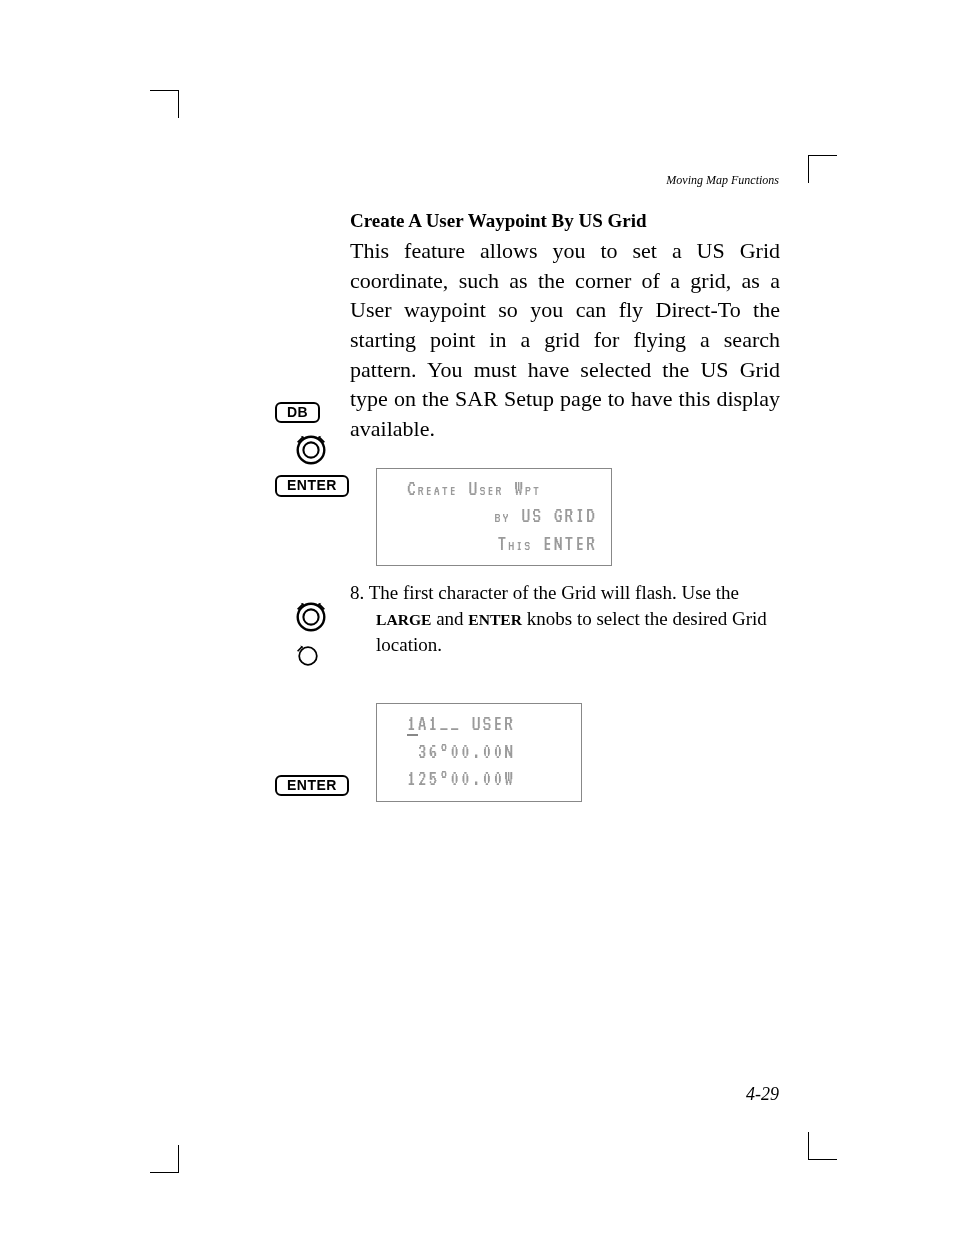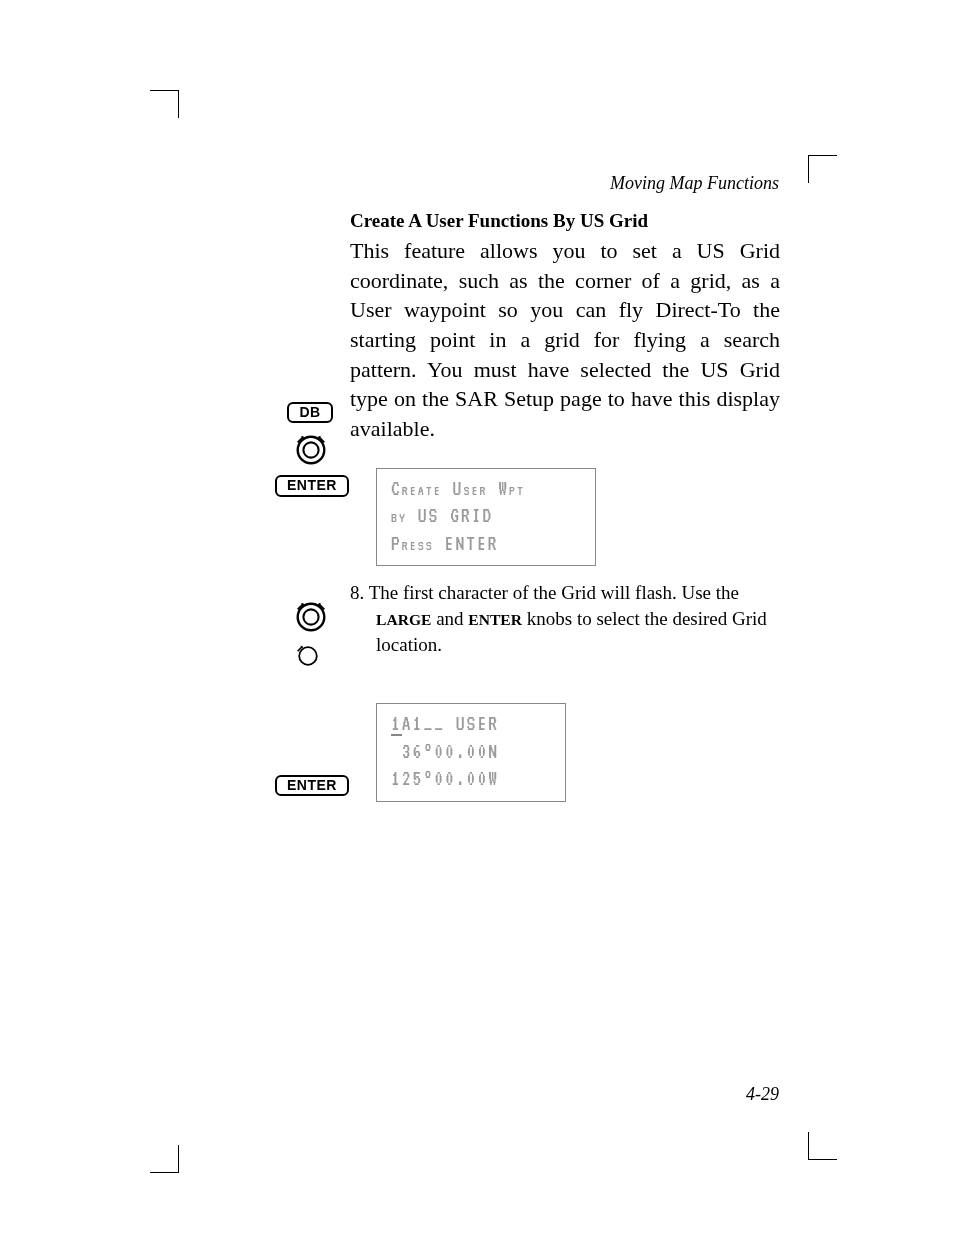--- a/index.html
+++ b/index.html
@@ -29,21 +29,21 @@
   .crop-mark.blh { bottom: 62px; left: 150px; width: 28px; height: 1px; }
   .crop-mark.blv { bottom: 62px; left: 178px; width: 1px;  height: 28px; }
   .crop-mark.brh { bottom: 75px; right: 145px; width: 1px; height: 28px; }
   .crop-mark.brv { bottom: 75px; right: 117px; width: 28px; height: 1px; }
 
   .running-head {
     position: absolute;
     top: 173px;
     right: 175px;
     font-style: italic;
-    font-size: 18px;
+    font-size: 12px;
     font-family: "Monotype Corsiva", "Apple Chancery", cursive, Georgia, serif;
   }
   .page-num {
     position: absolute;
     bottom: 130px;
     right: 175px;
     font-style: italic;
     font-size: 18px;
     font-family: Georgia, serif;
   }
@@ -74,21 +74,20 @@
   }
   .smallcap {
     font-variant: small-caps;
     font-size: 0.82em;
   }
 
   .left-col {
     position: absolute;
     left: 275px;
     width: 70px;
-    text-align: center;
   }
   .key-btn {
     display: inline-block;
     border: 2px solid #000;
     border-radius: 6px;
     padding: 1px 10px;
     font-family: "Arial Black", Arial, sans-serif;
     font-weight: 900;
     font-size: 14px;
     letter-spacing: 0.5px;
@@ -98,35 +97,35 @@
   .knob {
     width: 36px;
     height: 36px;
     margin: 8px auto;
     position: relative;
   }
   .knob svg { display:block; }
 
   .lcd {
     border: 1.6px solid #888;
-    padding: 6px 14px 8px 14px;
+    padding: 6px 14px 8px 30px;
     margin: 6px 0 14px 26px;
     display: inline-block;
     min-width: 190px;
   }
   .lcd-line {
     font-family: "VT323", "Courier New", monospace;
     font-variant: small-caps;
     font-size: 22px;
     color: #9a9a9a;
     letter-spacing: 2px;
     line-height: 1.25;
     white-space: pre;
   }
-  .lcd-line.center { text-align: left; }
+  .lcd-line.center { text-align: right; }
   .lcd .underline {
     border-bottom: 2px solid #888;
     padding-bottom: 0px;
   }
 </style>
 </head>
 <body>
 
 <div class="page">
 
@@ -175,28 +174,28 @@
         <polygon points="13,8 10,7 14,11" fill="#000"></polygon>
       </svg>
     </div>
   </div>
 
   <div class="left-col" style="top:775px;">
     <span class="key-btn">ENTER</span>
   </div>
 
   <div class="content">
-    <h2>Create A User Functions By US Grid</h2>
+    <h2>Create A User Waypoint By US Grid</h2>
     <p class="intro">This feature allows you to set a US Grid coordinate, such as the corner of a grid, as a User waypoint so you can fly Direct-To the starting point in a grid for flying a search pattern. You must have selected the US Grid type on the SAR Setup page to have this display available.</p>
 
     
     <div class="lcd">
       <div class="lcd-line">Create User Wpt</div>
       <div class="lcd-line center">by US GRID</div>
-      <div class="lcd-line center">Press ENTER</div>
+      <div class="lcd-line center">This ENTER</div>
     </div>
 
     
     <p class="step">
       <span>8. The first character of the Grid will flash. Use the </span><b class="smallcap">LARGE</b><span> and </span><b class="smallcap">ENTER</b><span> knobs to select the desired Grid location.</span>
     </p>
     <div class="lcd" style="min-width:160px;margin-top:32px;">
       <div class="lcd-line"><span class="underline">1</span><span>A1__ USER</span></div>
       <div class="lcd-line"> 36°00.00N</div>
       <div class="lcd-line">125°00.00W</div>

